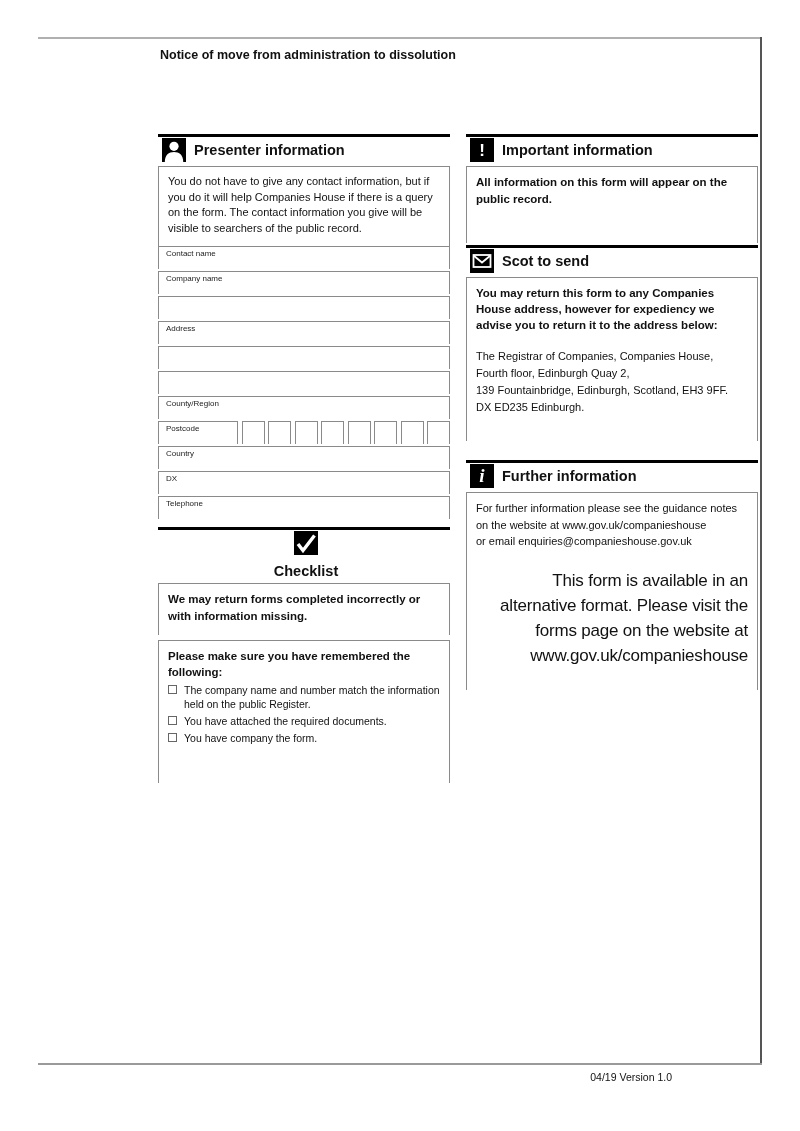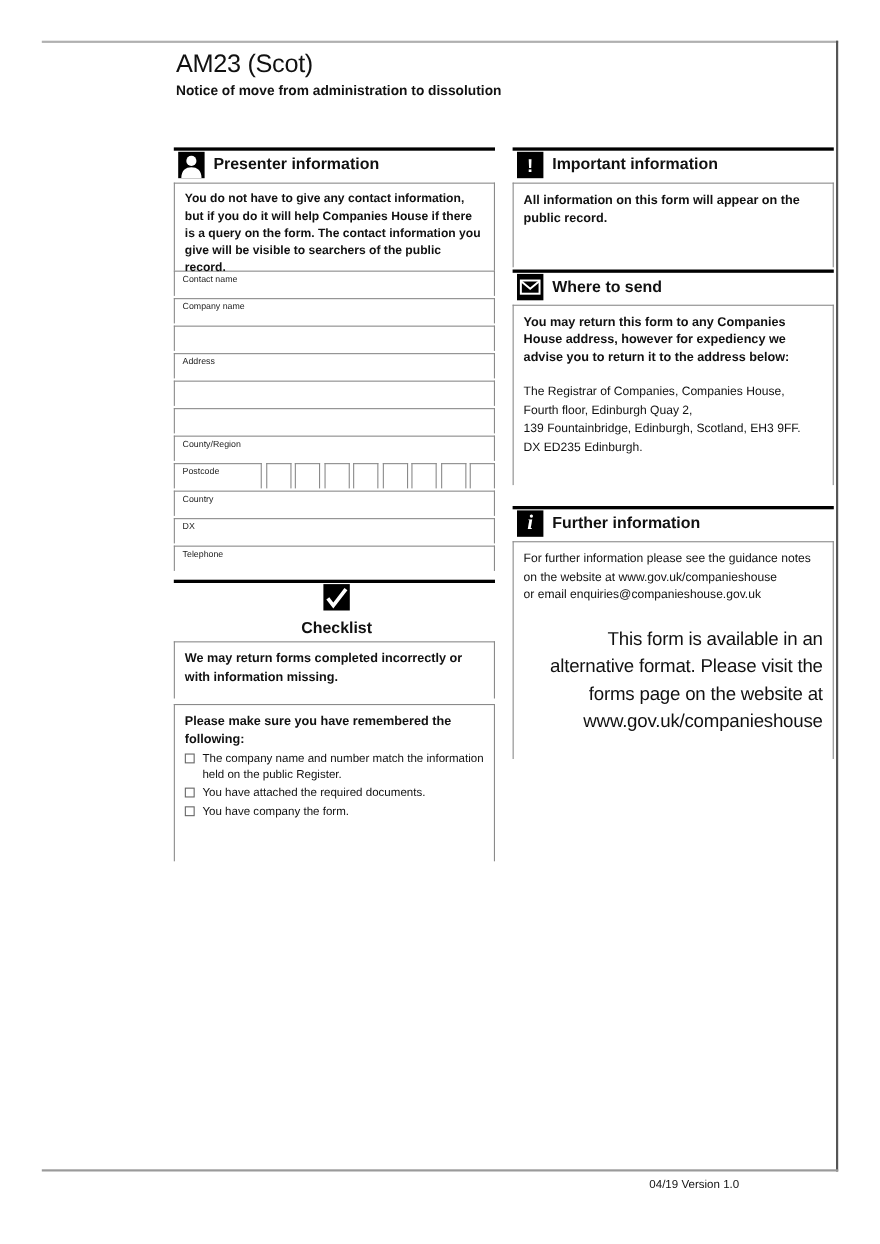--- a/index.html
+++ b/index.html
@@ -47,41 +47,40 @@
 
   
   .addr { margin-top:15px; font-size:11px; line-height:17px; font-weight:400; }
   .fi-line { font-size:11px; line-height:16.5px; }
   .alt-format { margin-top:18px; font-size:17px; line-height:25px; letter-spacing:-0.2px; font-weight:400;text-align:right; }
 
   
   .footer { position:absolute; left:38px; top:1071px; width:634px; text-align:right; font-size:10.5px; }
 
   
-  .box-presenter-intro { height:80px;font-weight:bold; }
+  .box-presenter-intro { height:80px; }
   .box-important { height:77px; }
   .box-send { height:164px; }
   .box-further { height:198px; }
   .box-check-warn { height:52px; margin-bottom:5px; }
   .box-check-list { height:143px; }
   .checklist-gap { margin-top:8px;flex-direction:column; }
   .send-gap { margin-top:2px; }
   .further-gap { margin-top:19px; }
 </style>
 </head>
 <body>
 
 <div class="page">
 
   <div class="rule-top"></div>
   <div class="rule-right"></div>
   <div class="rule-bottom"></div>
 
   <div class="title-block">
-    <div class="form-code">AM23 (Scot)</div>
     <div class="form-title">Notice of move from administration to dissolution</div>
   </div>
 
   <div class="col col-left">
 
     <div class="section-header">
       <span class="icon-box">
         <svg viewBox="0 0 24 24" width="24" height="24" aria-hidden="true">
           <circle cx="12" cy="8.3" r="4.6" fill="#fff"></circle>
           <path d="M2.8 24 C2.8 16.8 6.8 14 12 14 C17.2 14 21.2 16.8 21.2 24 Z" fill="#fff"></path>
@@ -183,21 +182,21 @@
       <span class="bold">All information on this form will appear on the public record.</span>
     </div>
 
     <div class="section-header send-gap">
       <span class="icon-box">
         <svg viewBox="0 0 24 24" width="24" height="24" aria-hidden="true">
           <rect x="3.5" y="6" width="17" height="12" fill="none" stroke="#fff" stroke-width="1.8"></rect>
           <path d="M3.5 6.5 L12 13.5 L20.5 6.5" fill="none" stroke="#fff" stroke-width="1.8"></path>
         </svg>
       </span>
-      <span class="section-title">Where to send</span>
+      <span class="section-title">Scot to send</span>
     </div>
     <div class="content-box box-send">
       <div class="bold">You may return this form to any Companies House address, however for expediency we advise you to return it to the address below:</div>
       <div class="addr">
         <div>The Registrar of Companies, Companies House,</div>
         <div>Fourth floor, Edinburgh Quay 2,</div>
         <div>139 Fountainbridge, Edinburgh, Scotland, EH3 9FF.</div>
         <div>DX ED235 Edinburgh.</div>
       </div>
     </div>

